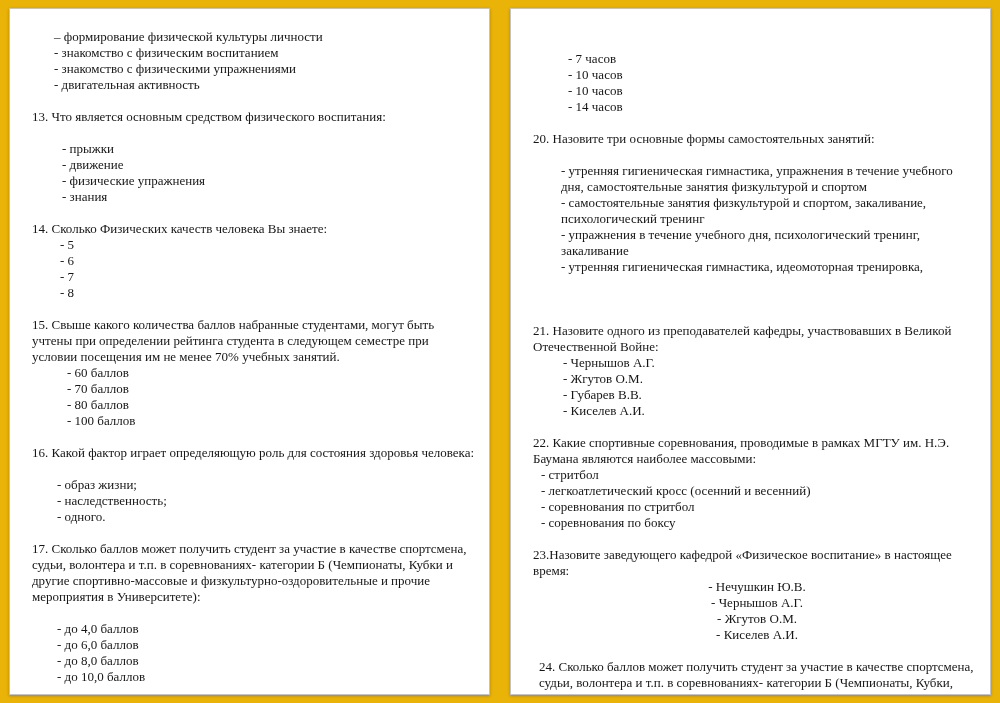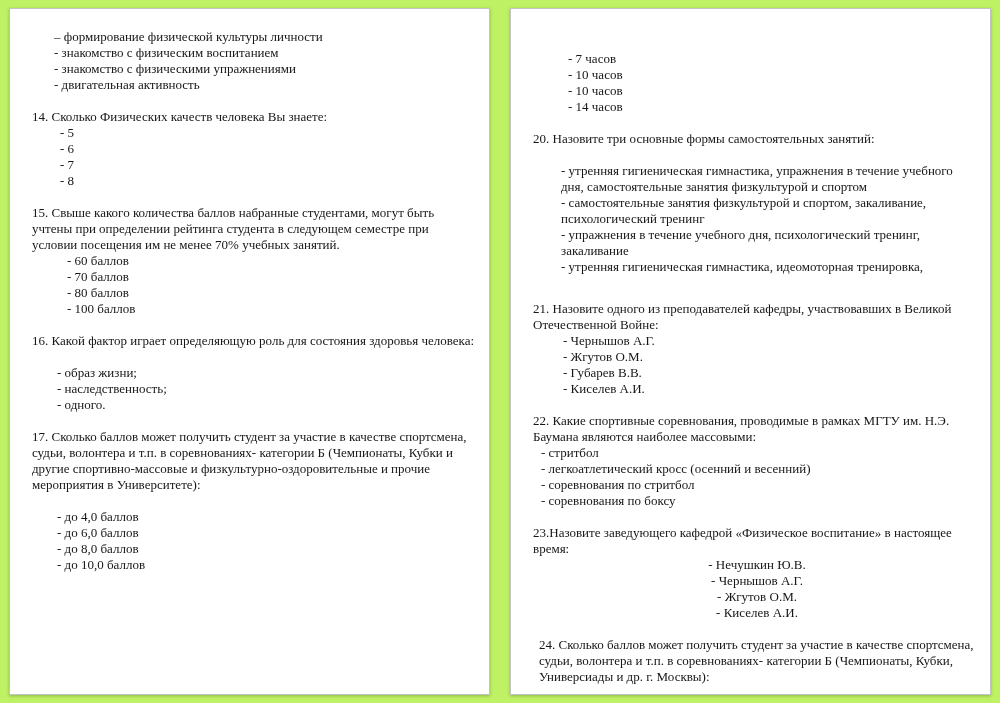--- a/index.html
+++ b/index.html
@@ -1,21 +1,21 @@
 <!DOCTYPE html>
 <html><head>
 <meta charset="utf-8">
 <style>
   html, body { margin: 0; padding: 0; }
   body { background: #d2d2d2; }
   .canvas {
     position: relative;
     width: 1000px;
     height: 703px;
-    background: #bef264;
+    background: #eab308;
     overflow: hidden;
     font-family: "Liberation Serif", "DejaVu Serif", serif;
     font-size: 13px;
     line-height: 16px;
     color: #161616;
   }
   .page {
     position: absolute;
     top: 8px;
     width: 481px;
@@ -40,20 +40,29 @@
 <body>
 
 <div class="canvas" id="doc">
     <div class="page page-left">
       <div class="block">
         <div class="options" style="padding-left: 22px;">
           <div class="option">– формирование физической культуры личности</div>
           <div class="option">- знакомство с физическим воспитанием</div>
           <div class="option">- знакомство с физическими упражнениями</div>
           <div class="option">- двигательная активность</div>
+        </div>
+      </div>
+      <div class="block">
+        <p class="question gap">13. Что является основным средством физического воспитания:</p>
+        <div class="options" style="padding-left: 30px;">
+          <div class="option">- прыжки</div>
+          <div class="option">- движение</div>
+          <div class="option">- физические упражнения</div>
+          <div class="option">- знания</div>
         </div>
       </div>
       <div class="block">
         <p class="question">14. Сколько Физических качеств человека Вы знаете:</p>
         <div class="options" style="padding-left: 28px;">
           <div class="option">- 5</div>
           <div class="option">- 6</div>
           <div class="option">- 7</div>
           <div class="option">- 8</div>
         </div>
@@ -96,21 +105,21 @@
       </div>
       <div class="block">
         <p class="question gap">20. Назовите три основные формы самостоятельных занятий:</p>
         <div class="options" style="padding-left: 28px;">
           <div class="option">- утренняя гигиеническая гимнастика, упражнения в течение учебного дня, самостоятельные занятия физкультурой и спортом</div>
           <div class="option">- самостоятельные занятия физкультурой и спортом, закаливание, психологический тренинг</div>
           <div class="option">- упражнения в течение учебного дня, психологический тренинг, закаливание</div>
           <div class="option">- утренняя гигиеническая гимнастика, идеомоторная тренировка,</div>
         </div>
       </div>
-      <div class="block" style="margin-top: 26px;">
+      <div class="block" style="margin-top: 48px;">
         <p class="question">21. Назовите одного из преподавателей кафедры, участвовавших в Великой Отечественной Войне:</p>
         <div class="options" style="padding-left: 30px;">
           <div class="option">- Чернышов А.Г.</div>
           <div class="option">- Жгутов О.М.</div>
           <div class="option">- Губарев В.В.</div>
           <div class="option">- Киселев А.И.</div>
         </div>
       </div>
       <div class="block">
         <p class="question">22. Какие спортивные соревнования, проводимые в рамках МГТУ им. Н.Э. Баумана являются наиболее массовыми:</p>

